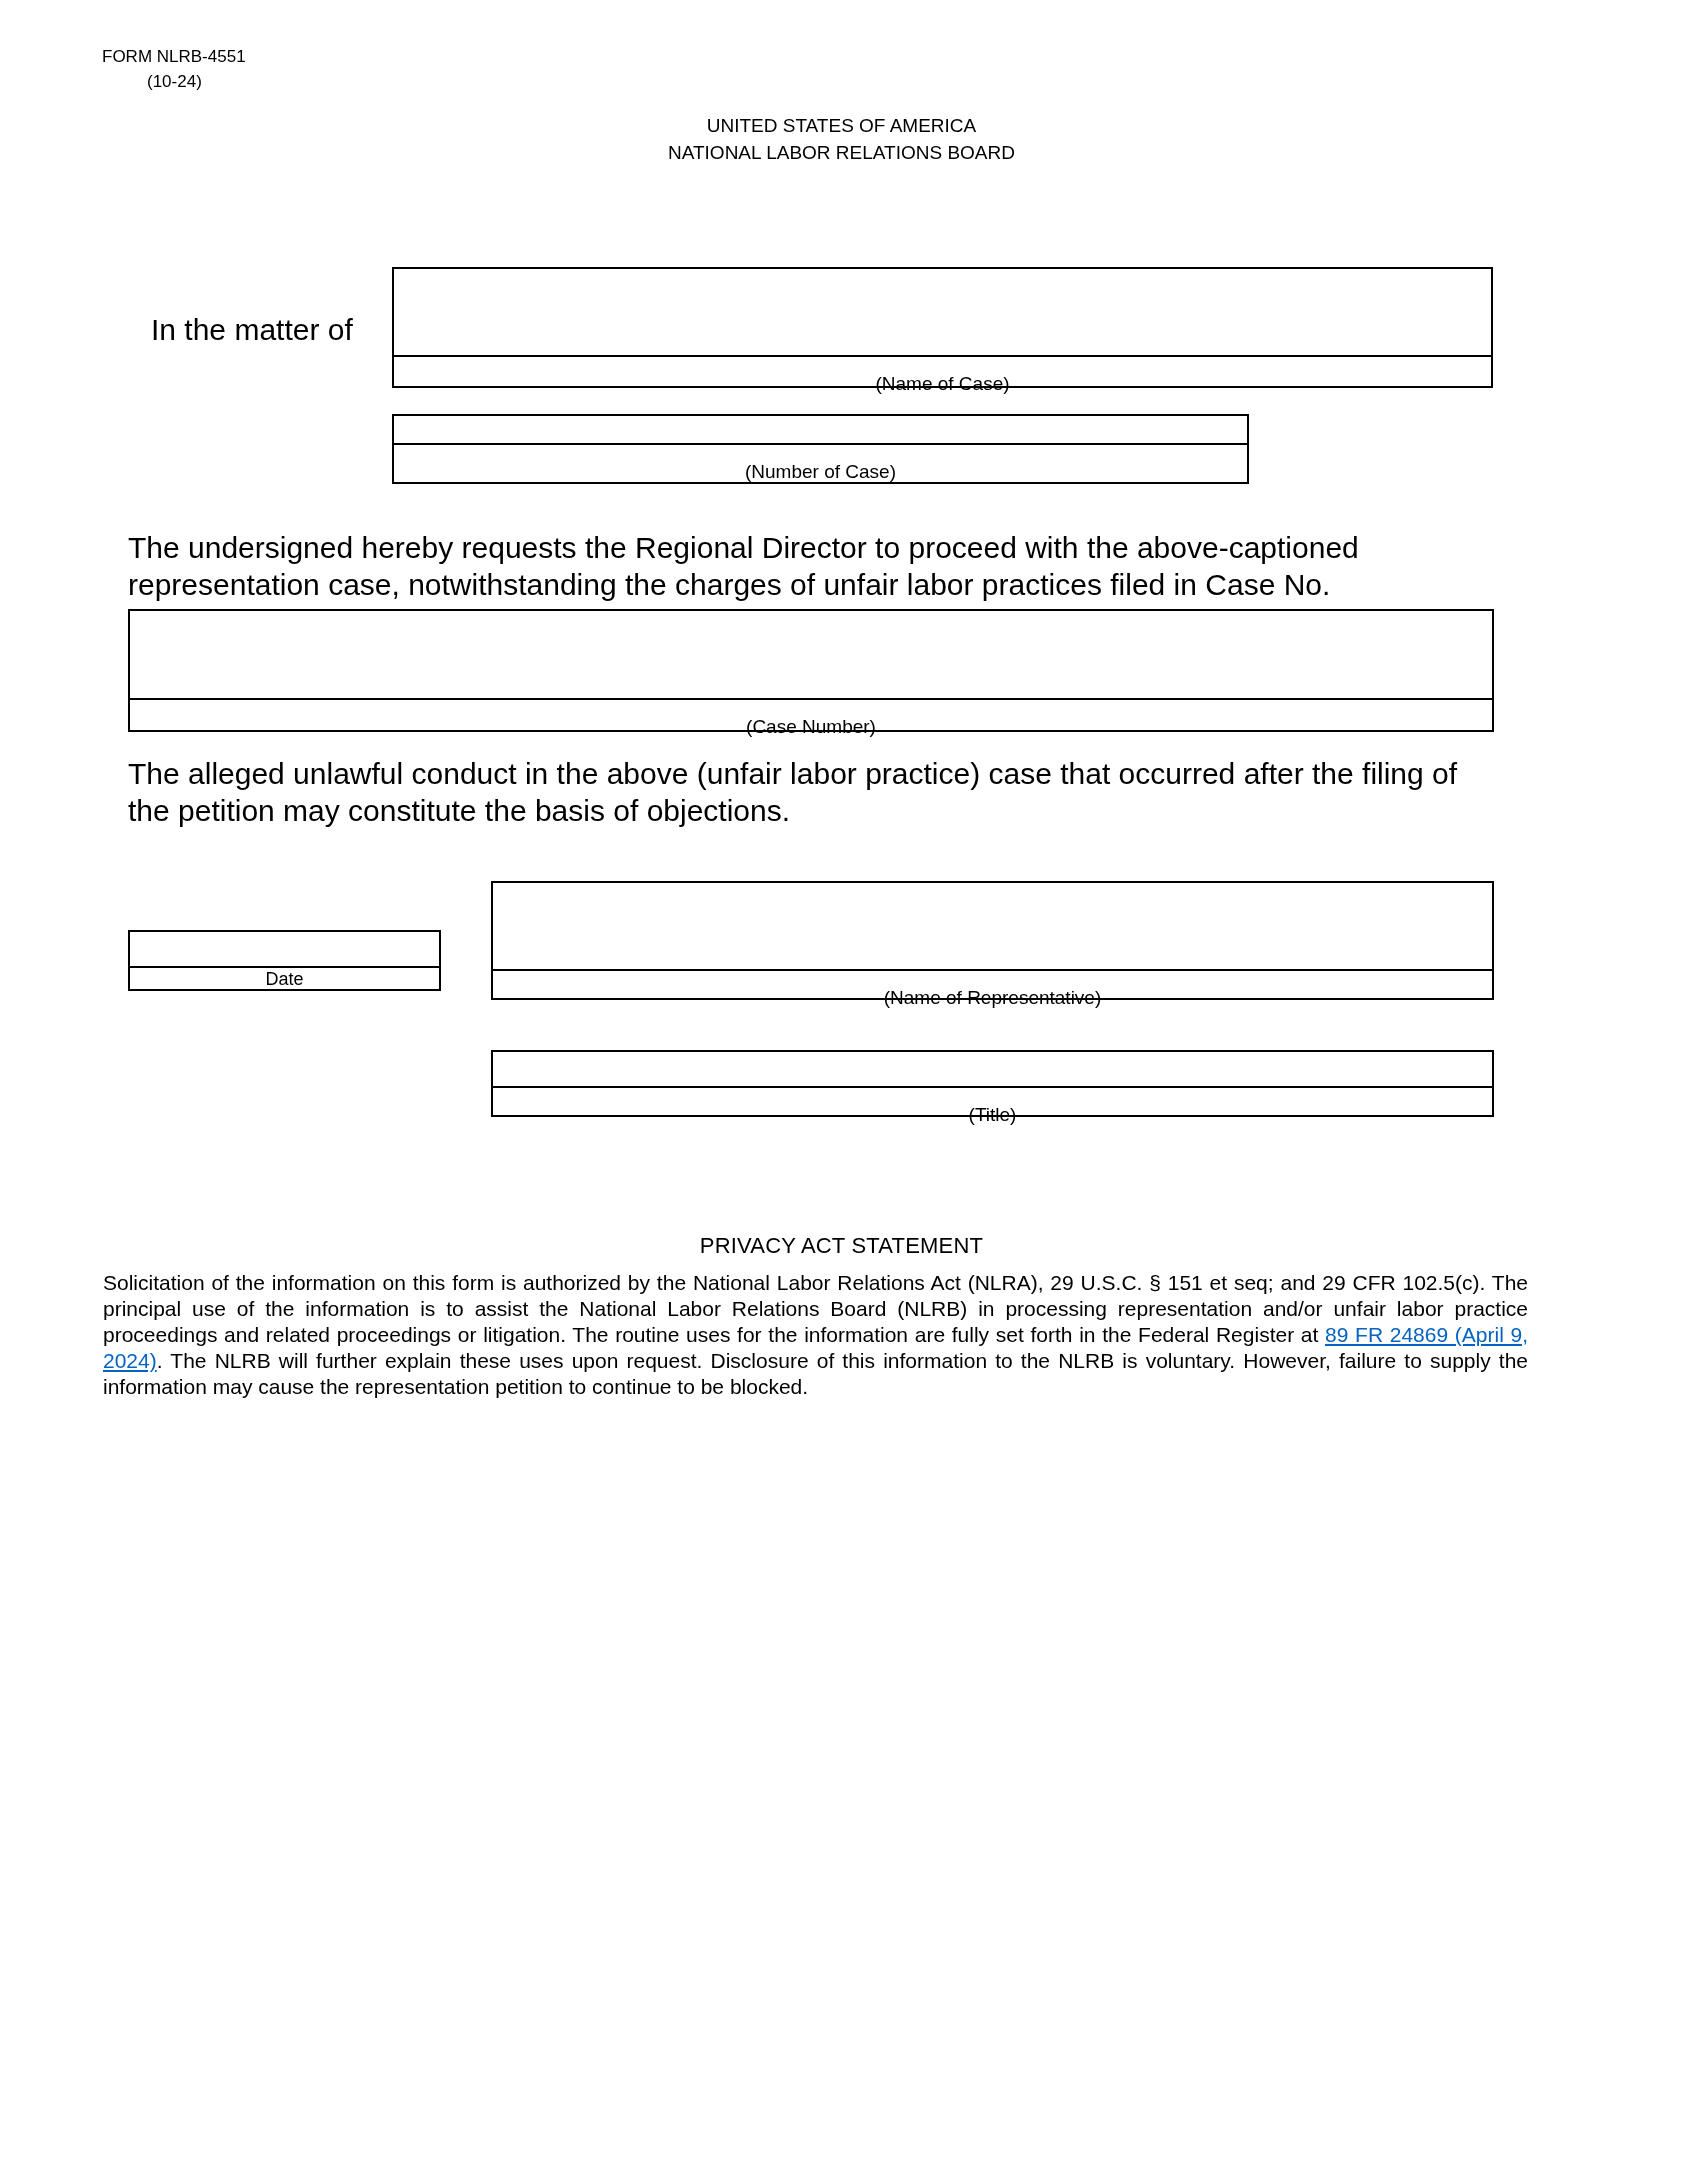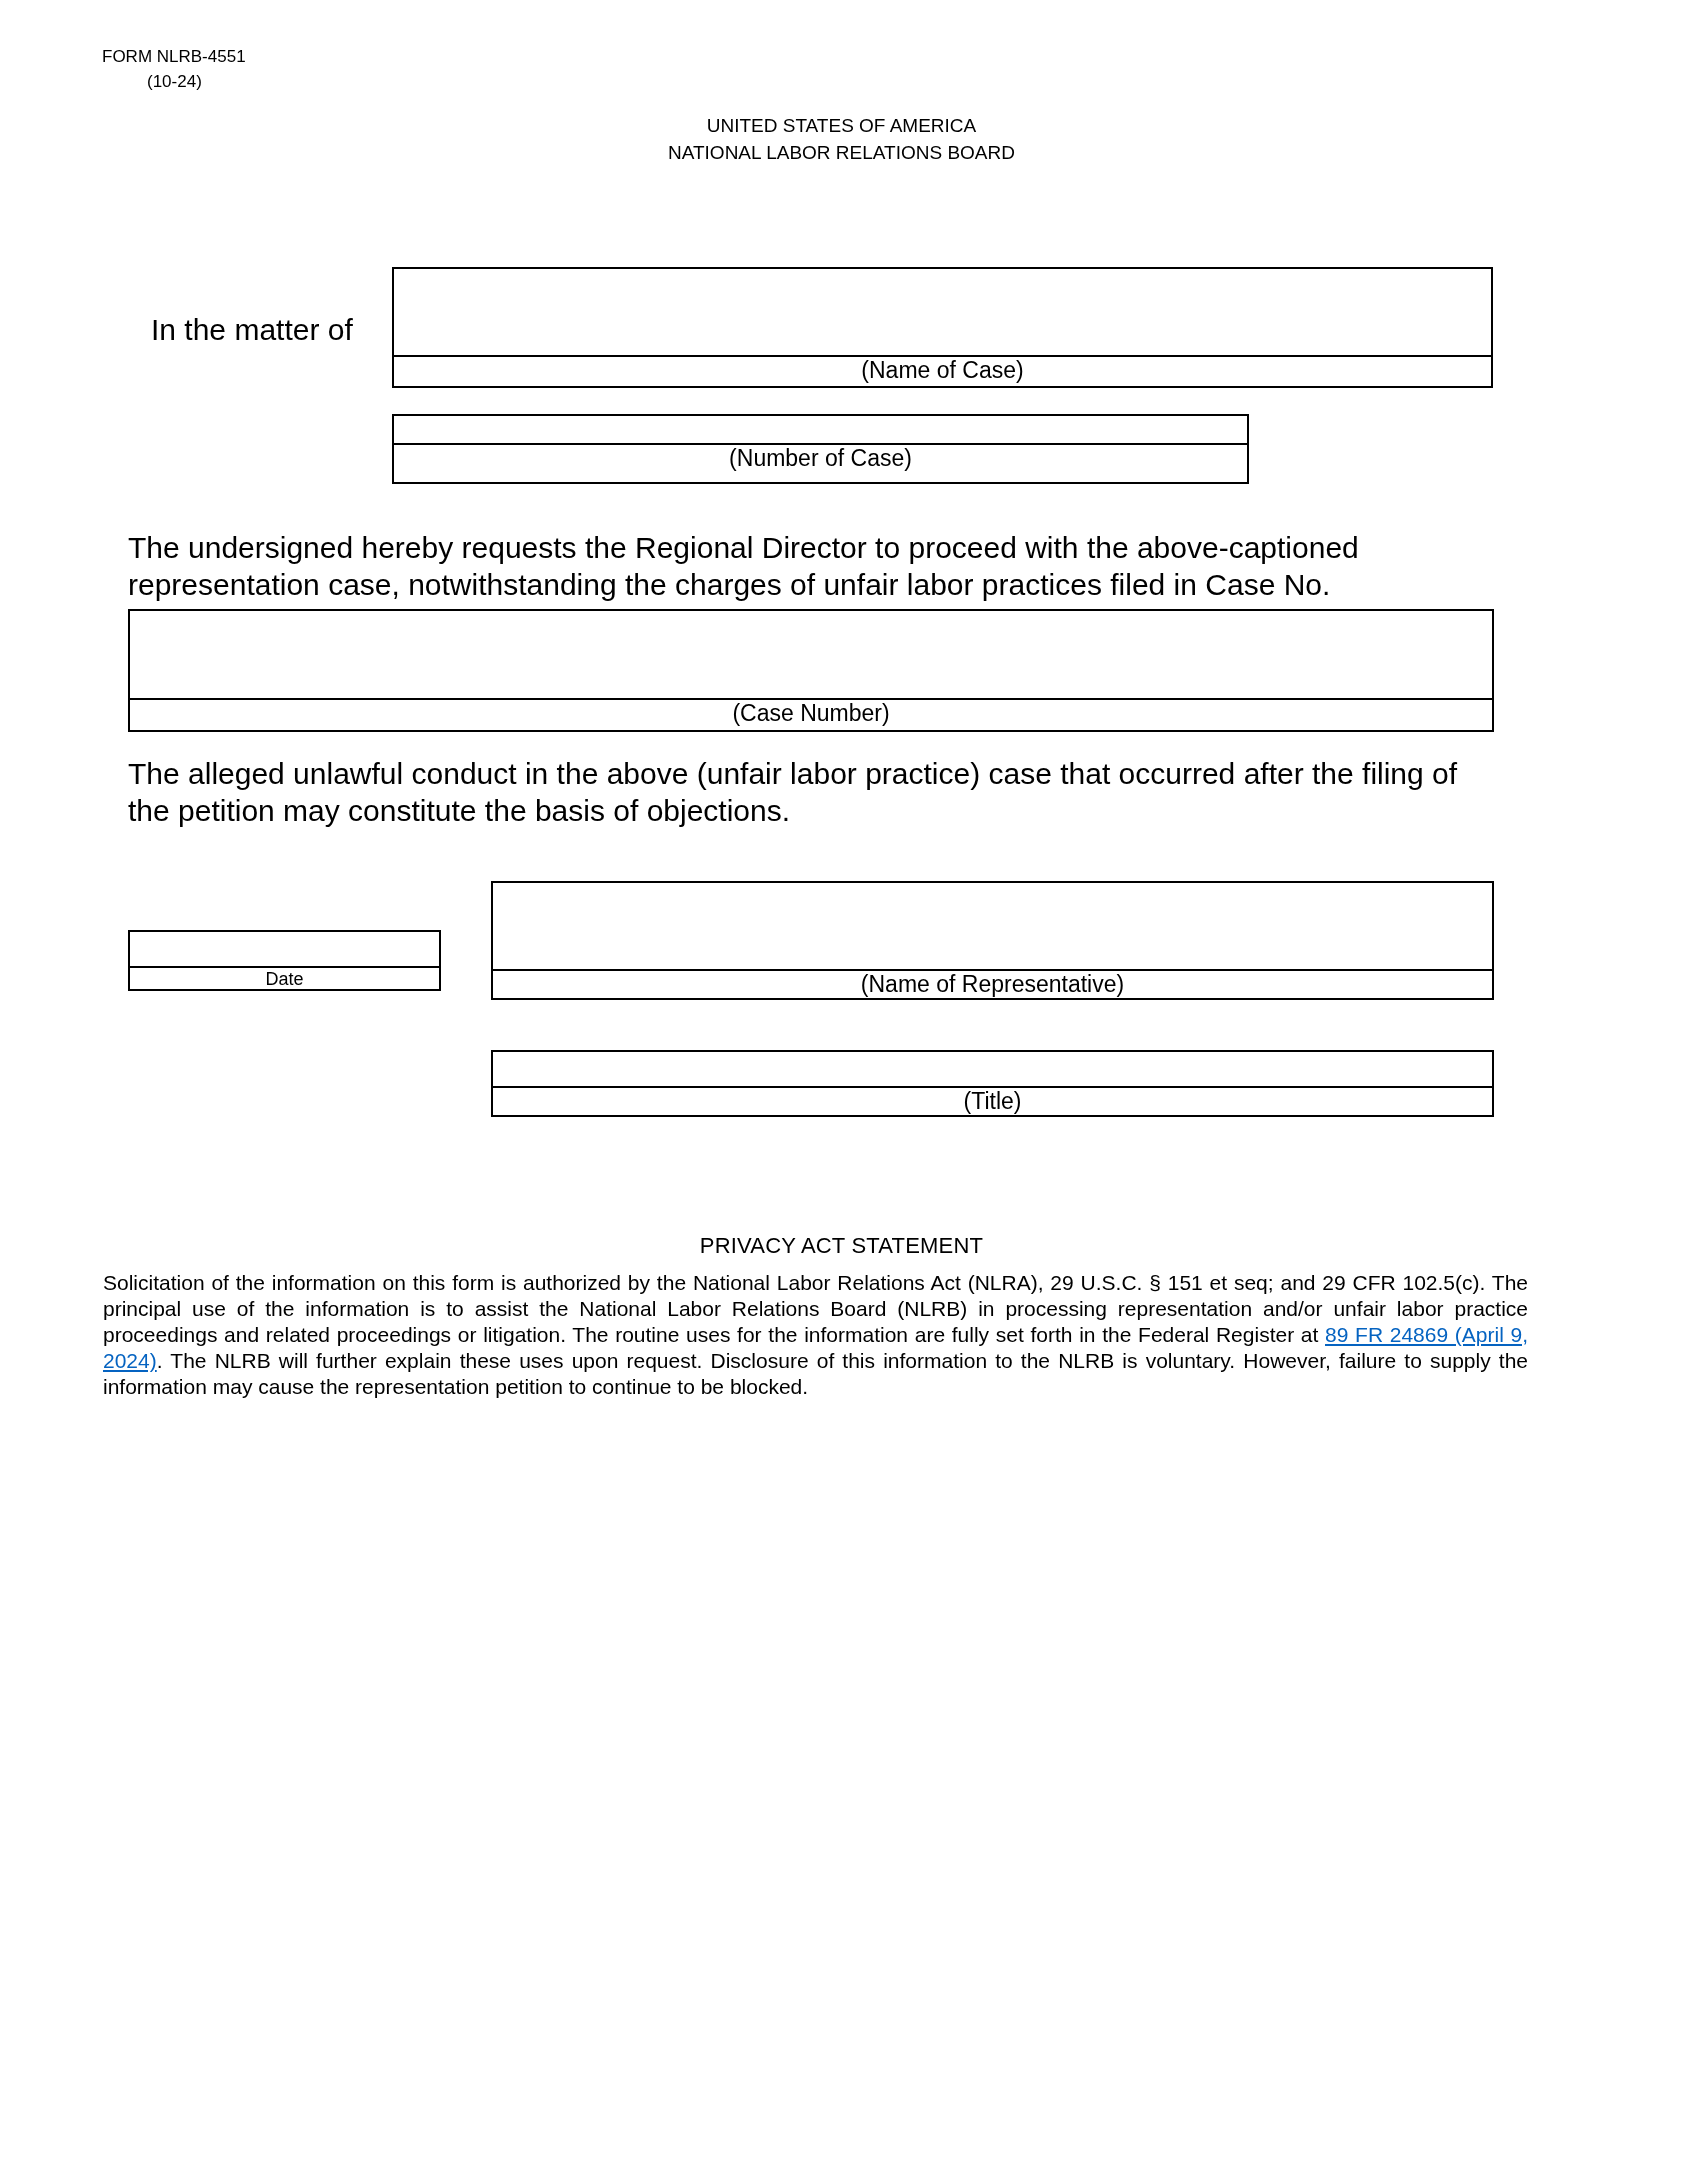--- a/index.html
+++ b/index.html
@@ -67,22 +67,22 @@
   }
   .write-area {
     flex: 1 1 auto;
     font-size: 26px;
     padding: 2px 8px;
   }
   .caption-strip {
     flex: 0 0 auto;
     border-top: 2px solid #000000;
     text-align: center;
-    font-size: 23px;
-    padding-top: 0;
+    font-size: 19px;
+    padding-top: 16px;
     box-sizing: border-box;
   }
   .caption-strip.small {
     font-size: 18px;
     padding-top: 1px;
   }
 
   .para {
     position: absolute;
     font-size: 30px;

